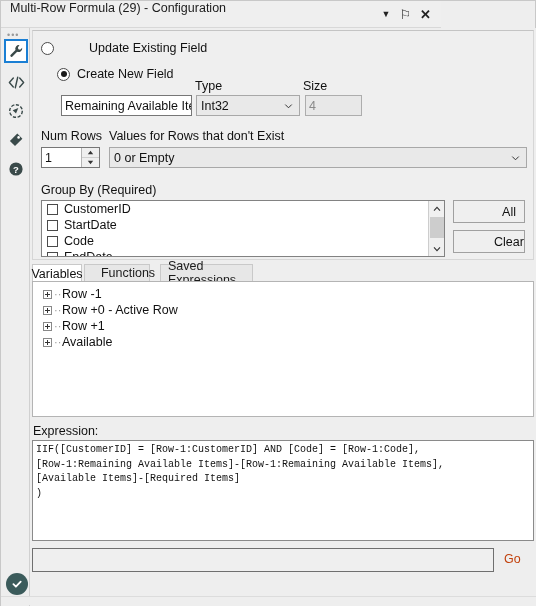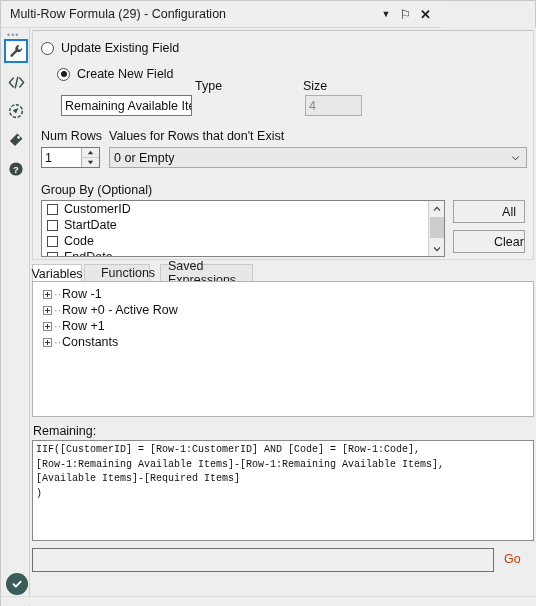--- a/index.html
+++ b/index.html
@@ -11,21 +11,21 @@
   }
   .window{
     position:relative;width:536px;height:606px;box-sizing:border-box;
     background:#eeeeee;border:1px solid #c8c8c8;
   }
 
   
   .titlebar{
     position:absolute;left:0;top:0;width:440px;height:27px;
     background:#efefef;border-bottom:1px solid #d8d8d8;
-    display:flex;align-items:center;box-sizing:border-box;
+    display:flex;box-sizing:border-box;
   }
   .titlebar .title{
     margin-left:9px;font-size:12.5px;color:#1b1b1b;white-space:nowrap;
   }
   .titlebar .tb-controls{
     margin-left:auto;display:flex;align-items:center;gap:9px;
     margin-right:10px;color:#222;
   }
   .tb-btn{font-size:12px;line-height:1;cursor:default;}
   .tb-caret{font-size:9px;}
@@ -252,35 +252,41 @@
         <circle cx="8" cy="8" r="6.6" fill="#3a4a4a"></circle>
         <text x="8" y="11.6" text-anchor="middle" font-family="Liberation Sans, sans-serif" font-size="9.5" font-weight="bold" fill="#ffffff">?</text>
       </svg>
     </div>
   </div>
 
   <div class="content">
 
     <div class="panel-top">
 
-      <div class="row" style="left:8px;top:10px;">
+      <div class="row" style="left:8px;top:10px;gap:28px;">
         <span class="radio"></span>
         <span class="radio-label">Update Existing Field</span>
       </div>
 
       <div class="row" style="left:8px;top:36px;margin-left:16px;">
         <span class="radio on"></span>
         <span class="radio-label">Create New  Field</span>
       </div>
 
       <div class="lbl" style="position:absolute;left:162px;top:48px;">Type</div>
       <div class="lbl" style="position:absolute;left:270px;top:48px;">Size</div>
 
       <div class="txtbox" style="position:absolute;left:28px;top:64px;width:131px;height:21px;">Remaining Available Items</div>
 
+      <div class="combo" style="position:absolute;left:163px;top:64px;width:104px;height:21px;">
+        <span>Int32</span>
+        <svg class="chev" viewBox="0 0 10 10" aria-hidden="true">
+          <path d="M1.4 3.4 5 7 8.6 3.4" fill="none" stroke="#333" stroke-width="1.1"></path>
+        </svg>
+      </div>
 
       <div class="txtbox ro" style="position:absolute;left:272px;top:64px;width:57px;height:21px;">4</div>
 
       <div class="lbl" style="position:absolute;left:8px;top:98px;">Num Rows</div>
       <div class="lbl" style="position:absolute;left:76px;top:98px;">Values for Rows that don't Exist</div>
 
       <div class="spin" style="position:absolute;left:8px;top:116px;width:59px;height:21px;">
         <div class="val">1</div>
         <div class="btns">
           <div>
@@ -296,21 +302,21 @@
         </div>
       </div>
 
       <div class="combo" style="position:absolute;left:76px;top:116px;width:418px;height:21px;">
         <span>0 or Empty</span>
         <svg class="chev" viewBox="0 0 10 10" aria-hidden="true">
           <path d="M1.4 3.4 5 7 8.6 3.4" fill="none" stroke="#333" stroke-width="1.1"></path>
         </svg>
       </div>
 
-      <div class="lbl" style="position:absolute;left:8px;top:152px;">Group By (Optional)</div>
+      <div class="lbl" style="position:absolute;left:8px;top:152px;">Group By (Required)</div>
 
       <div class="listbox" style="position:absolute;left:8px;top:169px;width:404px;height:57px;">
         <div class="li">
           <span class="cb"></span>
           <span>CustomerID</span>
         </div>
         <div class="li">
           <span class="cb"></span>
           <span>StartDate</span>
         </div>
@@ -360,25 +366,25 @@
         <span class="tlabel">Row +0 - Active Row</span>
       </div>
       <div class="tnode">
         <span class="expander"></span>
         <span class="tdash">··</span>
         <span class="tlabel">Row +1</span>
       </div>
       <div class="tnode">
         <span class="expander"></span>
         <span class="tdash">··</span>
-        <span class="tlabel">Constants</span>
-      </div>
-    </div>
-
-    <div class="expr-label">Remaining:</div>
+        <span class="tlabel">Available</span>
+      </div>
+    </div>
+
+    <div class="expr-label">Expression:</div>
     <div class="exprbox">
       <pre>IIF([CustomerID] = [Row-1:CustomerID] AND [Code] = [Row-1:Code],
 [Row-1:Remaining Available Items]-[Row-1:Remaining Available Items],
 [Available Items]-[Required Items]
 )</pre>
     </div>
 
     <div class="searchrow">
       <div class="searchbox" title=""></div>
       <div class="go">Go</div>

